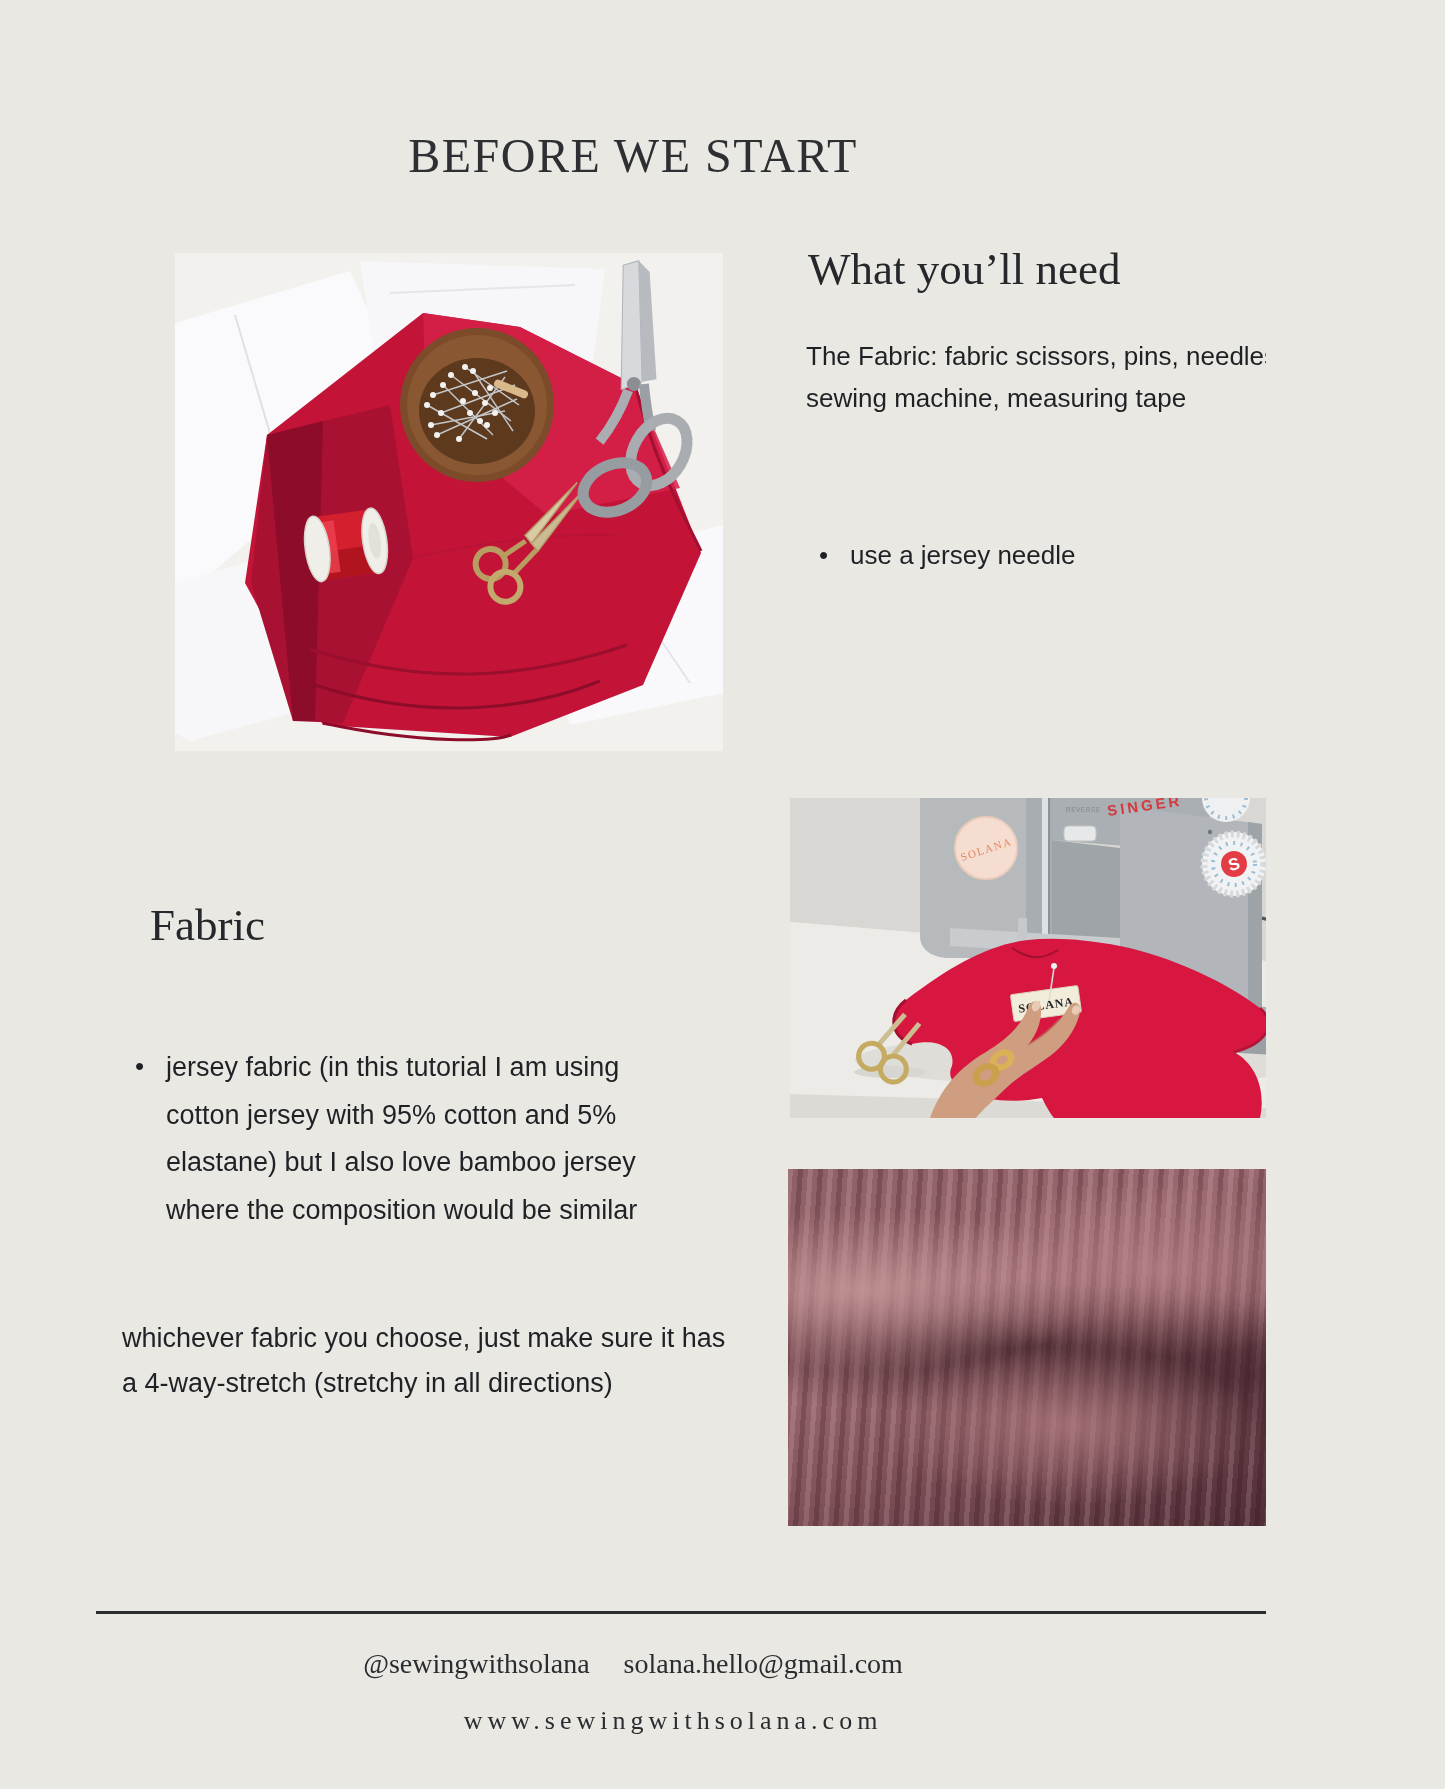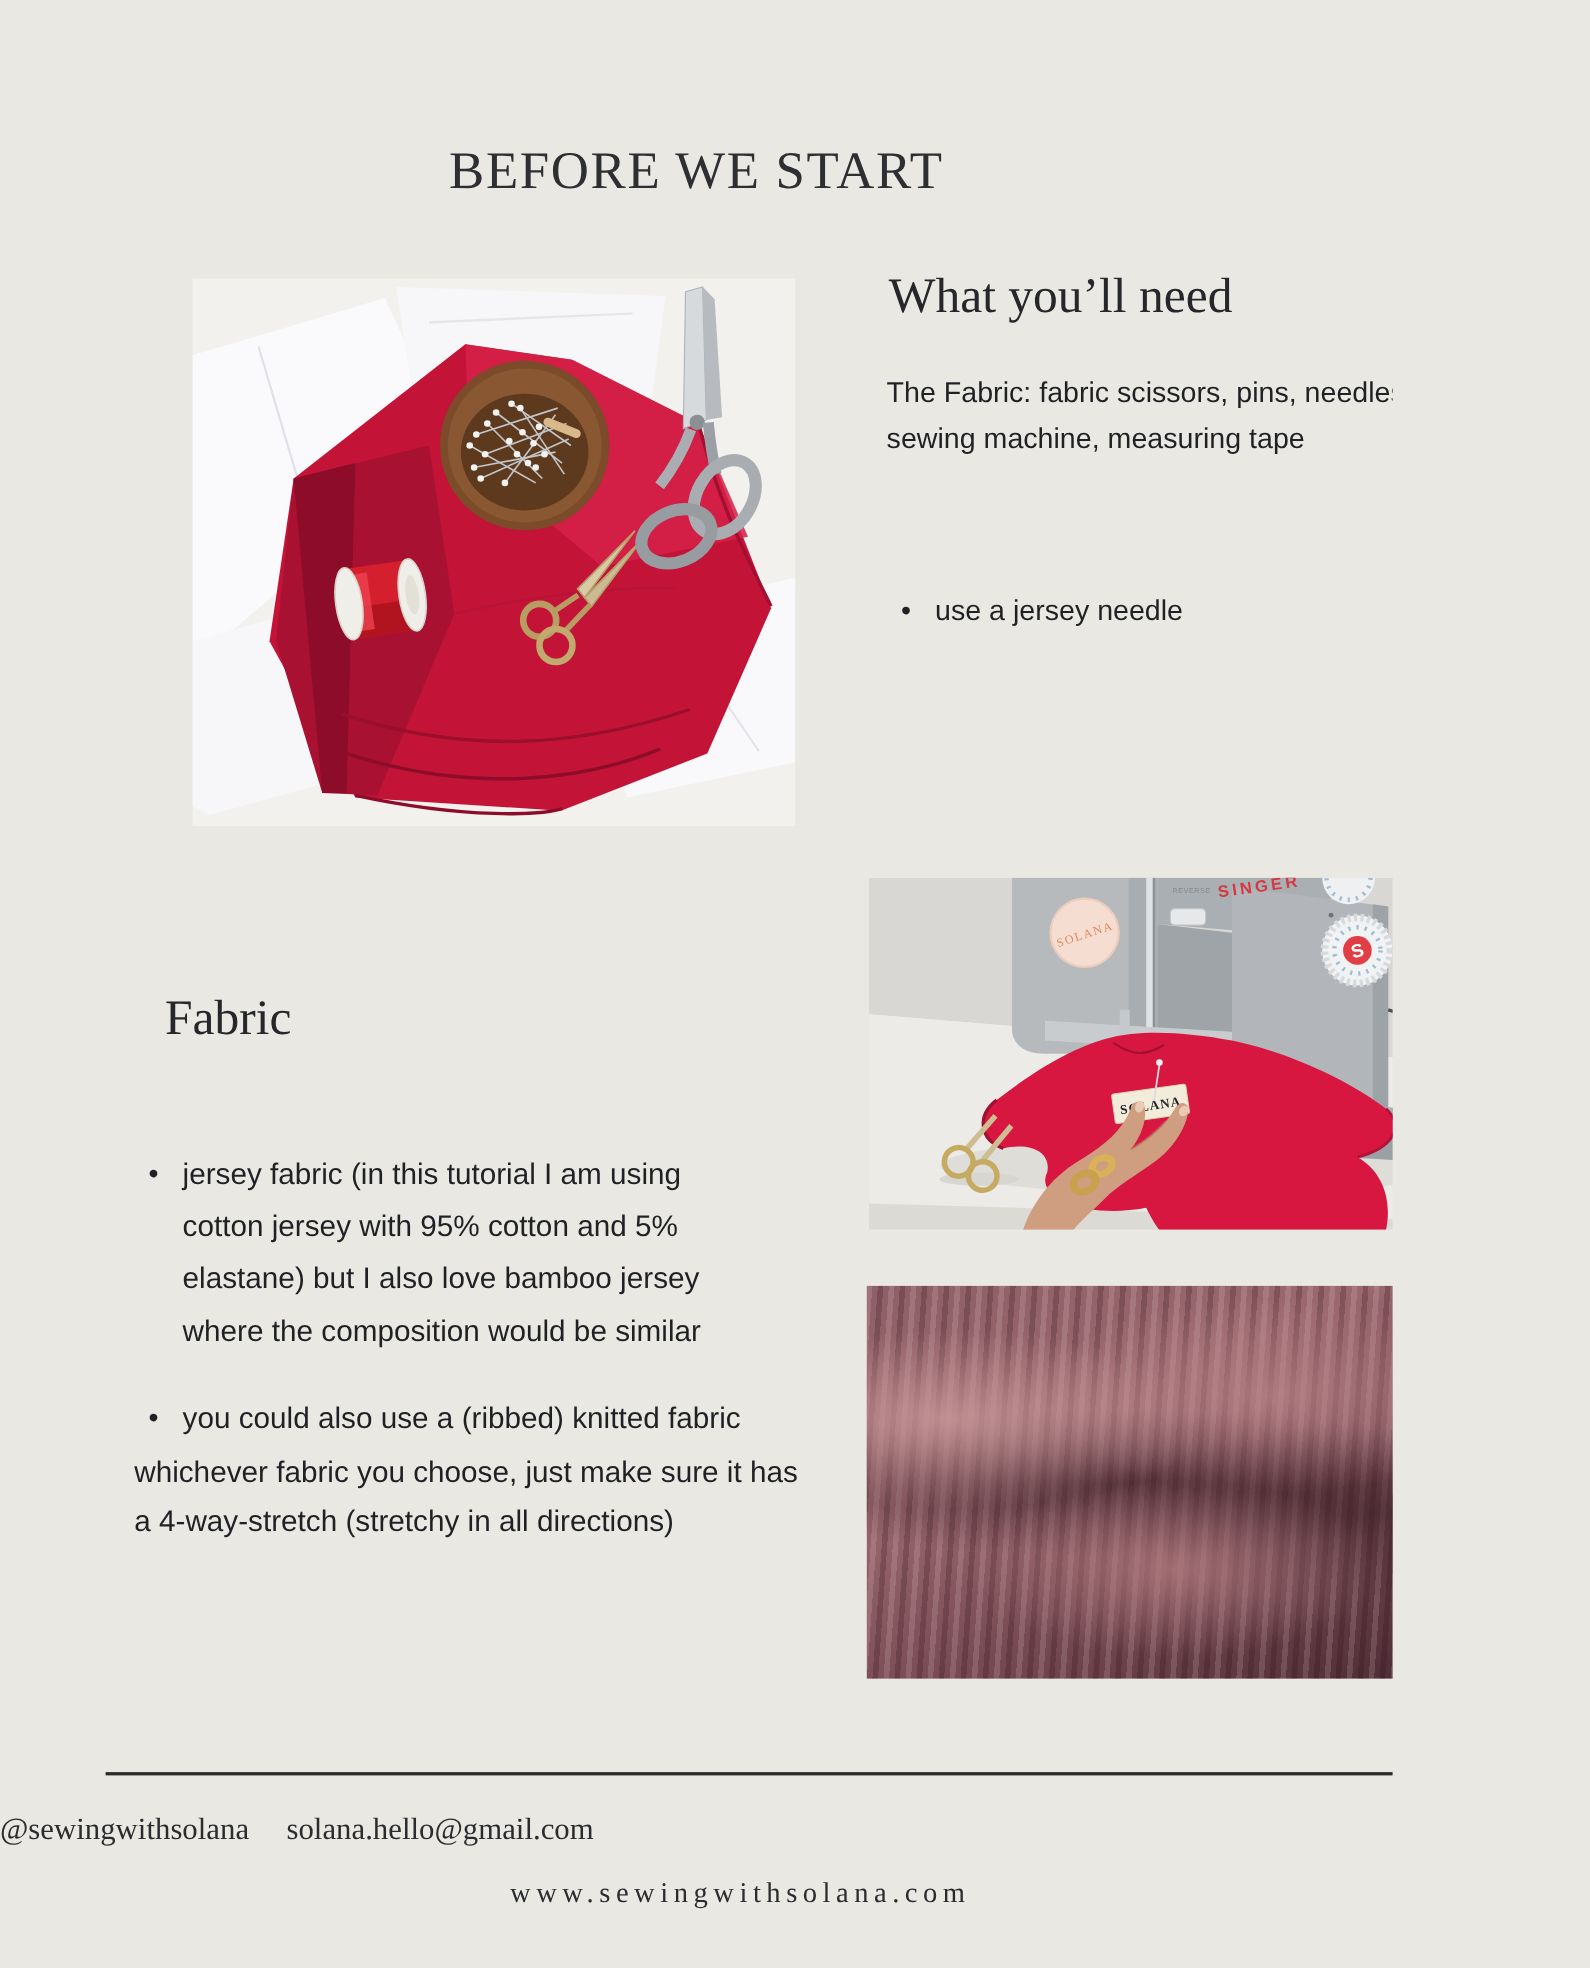--- a/index.html
+++ b/index.html
@@ -30,21 +30,21 @@
   .photo-ribbed{left:788px;top:1169px;width:539px;height:357px;
     background:
       radial-gradient(115% 60% at 14% 34%, rgba(198,150,152,0.85) 0%, rgba(198,150,152,0) 38%),
       radial-gradient(90% 55% at 68% 28%, rgba(188,136,140,0.70) 0%, rgba(188,136,140,0) 45%),
       radial-gradient(70% 45% at 52% 72%, rgba(176,124,128,0.75) 0%, rgba(176,124,128,0) 50%),
       radial-gradient(80% 42% at 86% 58%, rgba(58,30,38,0.55) 0%, rgba(58,30,38,0) 55%),
       radial-gradient(120% 34% at 40% 50%, rgba(50,24,31,0.60) 0%, rgba(50,24,31,0) 55%),
       repeating-linear-gradient(94deg, rgba(255,234,234,0.14) 0 5px, rgba(0,0,0,0) 5px 10px, rgba(40,10,18,0.22) 10px 15px, rgba(0,0,0,0) 15px 20px),
       linear-gradient(155deg,#8e5f66 0%,#9a686e 35%,#7c4e56 60%,#5d3740 85%,#4a2a33 100%);}
   .divider{left:96px;top:1611px;width:1253px;height:3px;background:#2c2c2c;}
-  .footer1{top:1648px;left:0;width:100%;display:flex;gap:34px;
+  .footer1{top:1648px;left:0;width:100%;display:flex;justify-content:center;gap:34px;
            font-family:"Liberation Serif",serif;font-size:28px;color:#2b2c30;}
   .footer2{top:1706px;left:0;width:100%;text-align:center;
            font-family:"Liberation Serif",serif;font-size:26px;letter-spacing:5px;color:#2b2c30;padding-left:40px;}
   svg text{font-family:"Liberation Sans",sans-serif;}
   svg .serif{font-family:"Liberation Serif",serif;}
 </style>
 </head>
 <body>
 
 <div class="page">
@@ -139,21 +139,20 @@
 
   <h2 class="abs h2 wyn">What you’ll need</h2>
   <p class="abs body basics">The Fabric: fabric scissors, pins, needles, sewing machine, measuring tape</p>
   <ul class="abs blist tips-list">
     <li><span>use a jersey needle</span></li>
   </ul>
 
   <h2 class="abs h2 fabric-h">Fabric</h2>
   <ul class="abs blist fabric-list">
     <li><span>jersey fabric (in this tutorial I am using cotton jersey with 95% cotton and 5% elastane) but I also love bamboo jersey where the composition would be similar</span></li>
-    <li><span>you could also use a (ribbed) knitted fabric</span></li>
   </ul>
   <p class="abs body fabric-note">whichever fabric you choose, just make sure it has a 4-way-stretch (stretchy in all directions)</p>
 
   <svg class="abs photo photo-machine" viewBox="0 0 537 320" preserveAspectRatio="none" aria-hidden="true">
     <polygon points="0,0 537,0 537,168 0,124" fill="#d8d7d3"></polygon>
     <polygon points="0,124 537,168 537,320 0,320" fill="#edebe7"></polygon>
     <polygon points="0,296 537,312 537,320 0,320" fill="#dcdad5"></polygon>
     <ellipse cx="300" cy="262" rx="235" ry="26" fill="#d9d7d2" opacity="0.7"></ellipse>
     <g>
       <polygon points="262,0 420,0 420,55 262,42" fill="#aaafb3"></polygon>

